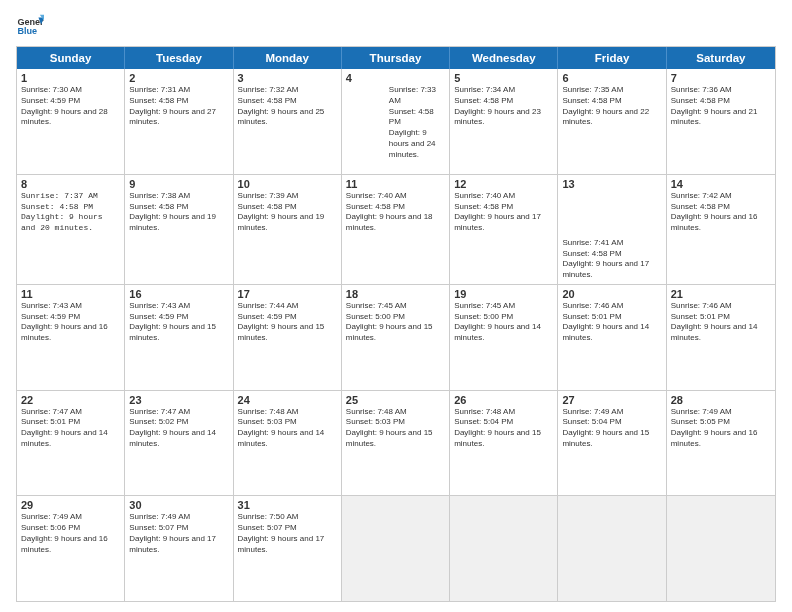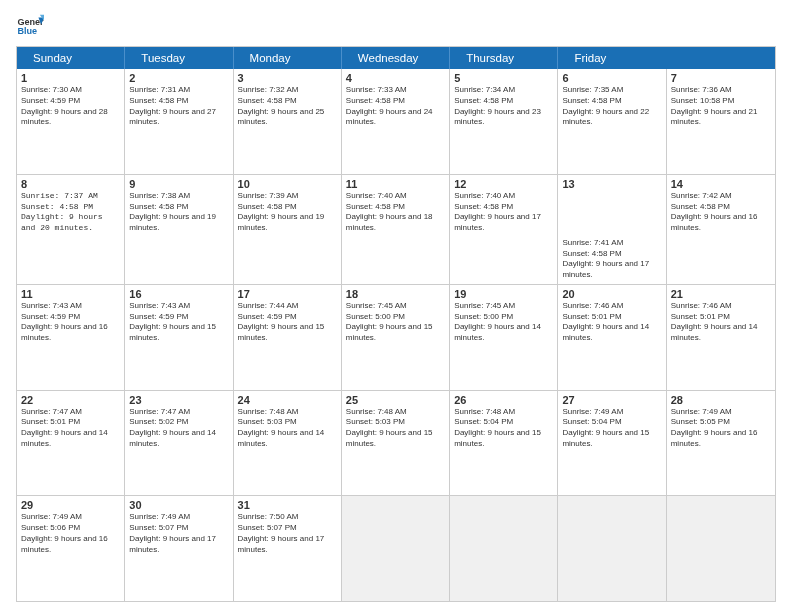--- a/index.html
+++ b/index.html
@@ -53,23 +53,23 @@
       border: 1px solid #ccc;
     }
     .cal-header {
       display: grid;
       grid-template-columns: repeat(7, 1fr);
       background: #1a6fb5;
     }
     .cal-header-cell {
       color: #fff;
       font-size: 11.5px;
-      font-weight: normal;
-      text-align: left;
-      padding: 5px 16px;
+      font-weight: bold;
+      text-align: center;
+      padding: 5px 10px;
       border-right: 1px solid #4a8fcb;
     }
     .cal-header-cell:last-child {
       border-right: none;
     }
     .cal-body {
       flex: 1;
       display: flex;
       flex-direction: column;
     }
@@ -130,23 +130,24 @@
       <div class="month-title"></div>
       <div class="location"></div>
     </div>
   </div>
 
   <div class="calendar">
     <div class="cal-header">
     <div class="cal-header-cell">Sunday</div>
         <div class="cal-header-cell">Tuesday</div>
         <div class="cal-header-cell">Monday</div>
+        <div class="cal-header-cell">Thursday</div>
         <div class="cal-header-cell">Wednesday</div>
-        <div class="cal-header-cell">Thursday</div>
         <div class="cal-header-cell">Friday</div>
+        <div class="cal-header-cell">Saturday</div>
       </div>
     <div class="cal-body">
     <div class="cal-row">
           <div class="cal-cell">
             <span class="day-num">1</span>
             <div class="cell-text" style="white-space: pre-wrap;">Sunrise: 7:30 AM
 Sunset: 4:59 PM
 Daylight: 9 hours and 28 minutes.</div>
           </div>
           <div class="cal-cell">
@@ -156,40 +157,40 @@
 Daylight: 9 hours and 27 minutes.</div>
           </div>
           <div class="cal-cell">
             <span class="day-num">3</span>
             <div class="cell-text" style="white-space: pre-wrap;">Sunrise: 7:32 AM
 Sunset: 4:58 PM
 Daylight: 9 hours and 25 minutes.</div>
           </div>
           <div class="cal-cell">
             <span class="day-num">4</span>
-            <div class="cell-text" style="white-space: pre-wrap;">Sunrise: 7:33 AM
+            <div class="cell-text" style="white-space: pre-wrap; margin-left: 43px;">Sunrise: 7:33 AM
 Sunset: 4:58 PM
 Daylight: 9 hours and 24 minutes.</div>
           </div>
           <div class="cal-cell">
             <span class="day-num">5</span>
             <div class="cell-text" style="white-space: pre-wrap;">Sunrise: 7:34 AM
 Sunset: 4:58 PM
 Daylight: 9 hours and 23 minutes.</div>
           </div>
           <div class="cal-cell">
             <span class="day-num">6</span>
             <div class="cell-text" style="white-space: pre-wrap;">Sunrise: 7:35 AM
 Sunset: 4:58 PM
 Daylight: 9 hours and 22 minutes.</div>
           </div>
           <div class="cal-cell">
             <span class="day-num">7</span>
             <div class="cell-text" style="white-space: pre-wrap;">Sunrise: 7:36 AM
-Sunset: 10:58 PM
+Sunset: 4:58 PM
 Daylight: 9 hours and 21 minutes.</div>
           </div>
         </div>
         <div class="cal-row">
           <div class="cal-cell">
             <span class="day-num">8</span>
             <div class="cell-text" style="white-space: pre-wrap; font-family: Liberation Mono, monospace;">Sunrise: 7:37 AM
 Sunset: 4:58 PM
 Daylight: 9 hours and 20 minutes.</div>
           </div>

